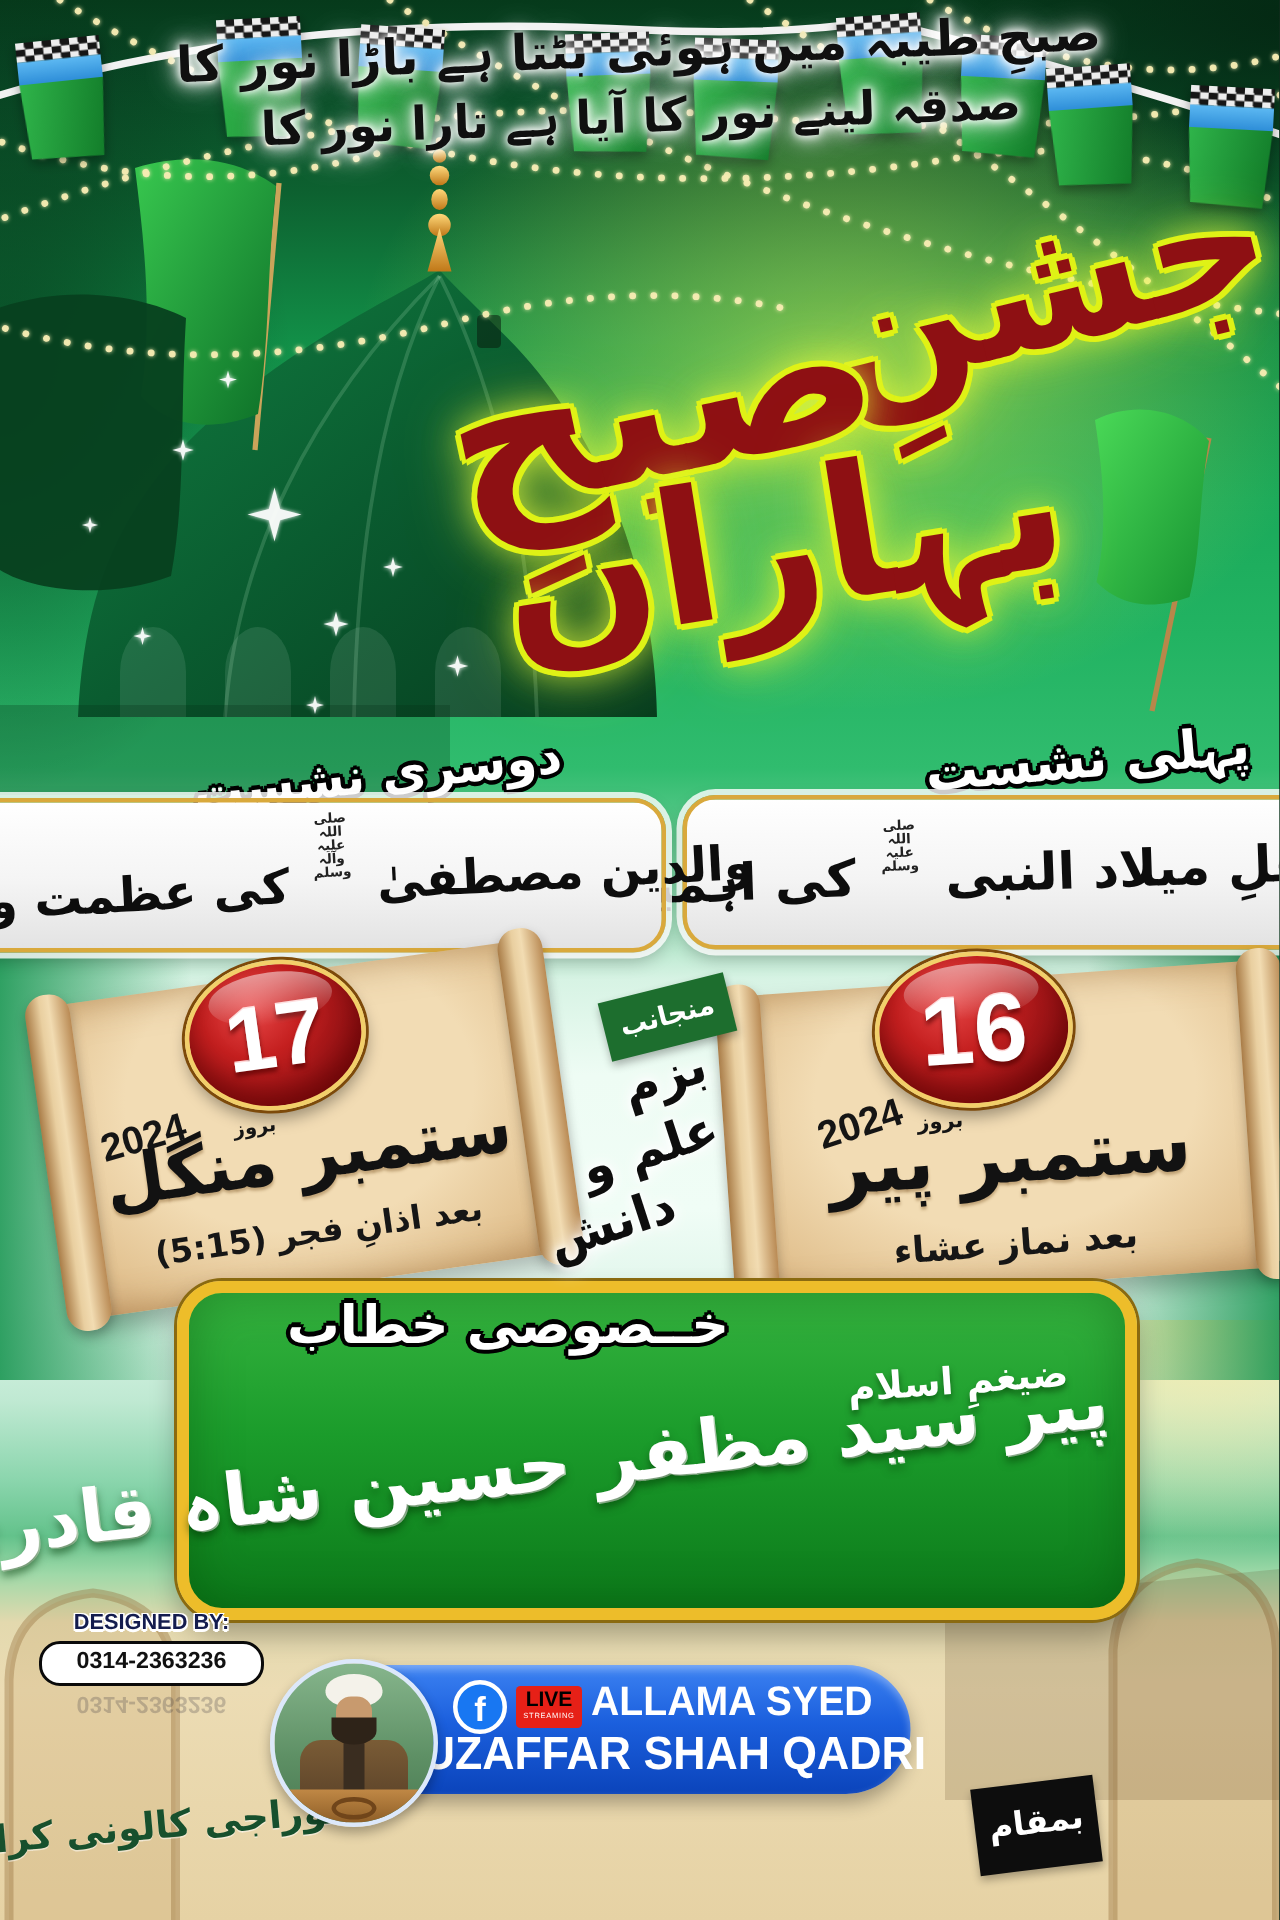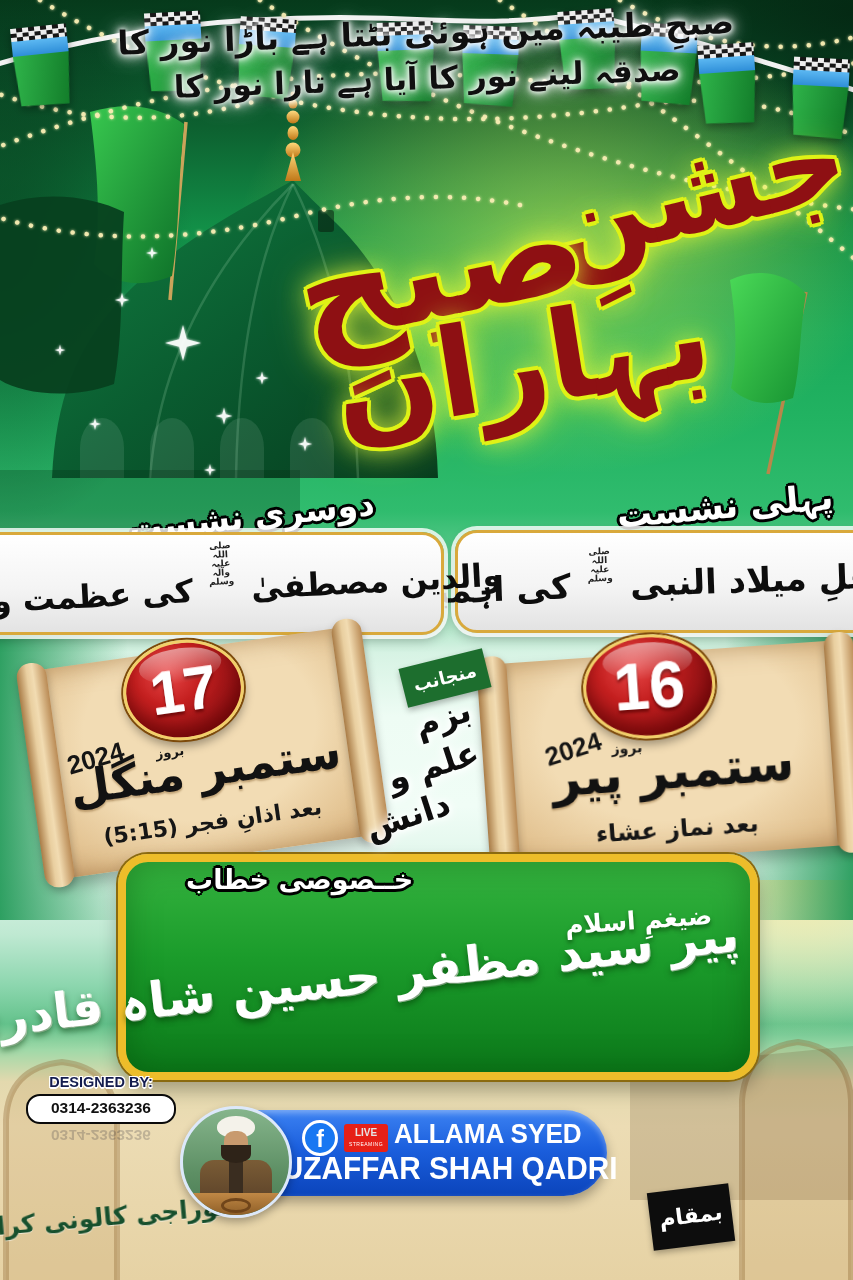--- a/index.html
+++ b/index.html
@@ -63,21 +63,21 @@
   
   .organizer{position:absolute;left:356px;top:650px;width:140px;height:230px;z-index:6;}
   .org-label{position:absolute;left:46px;top:8px;width:86px;height:40px;background:#1d6e2e;transform:rotate(-14deg);
     color:#fff;font-weight:bold;font-size:18px;text-align:center;line-height:40px;direction:rtl;box-shadow:0 3px 6px rgba(0,0,0,.3);}
   .org-word{position:absolute;font-size:33px;font-weight:bold;color:#0d0d0d;direction:rtl;white-space:nowrap;transform:rotate(-18deg);
     text-shadow:0 0 5px #fff,0 0 9px #fff,0 0 14px #fff;}
   
   .green-banner{position:absolute;left:118px;top:854px;width:640px;height:226px;z-index:4;border-radius:30px;
     border:8px solid #edbd2a;background:linear-gradient(180deg,#35b33f 0%,#1b9c2b 45%,#0c7a1a 100%);
     box-shadow:0 0 0 2px #8a6a10,0 10px 18px rgba(0,0,0,.28),inset 0 0 34px rgba(0,60,0,.35);box-sizing:border-box;}
-  .gb-heading{position:absolute;left:60px;width:300px;top:2px;text-align:left;font-size:27px;direction:rtl;white-space:nowrap;}
+  .gb-heading{position:absolute;left:60px;width:300px;top:2px;text-align:right;font-size:35px;direction:rtl;white-space:nowrap;}
   .gb-honorific{position:absolute;right:38px;top:44px;font-size:25px;color:#fff;font-weight:bold;direction:rtl;transform:rotate(-4deg);
     text-shadow:0 3px 4px rgba(0,50,0,.55);white-space:nowrap;}
   .gb-name{position:absolute;left:10px;right:10px;top:78px;text-align:center;font-size:49px;font-weight:bold;color:#fff;direction:rtl;
     white-space:nowrap;transform:rotate(-6.5deg);text-shadow:0 4px 6px rgba(0,50,0,.55),1px 1px 0 #d9f2d9;}
   
   .designer{position:absolute;left:26px;top:1074px;width:150px;z-index:6;text-align:center;}
   .des-label{font-family:"Liberation Sans",sans-serif;font-weight:bold;font-size:14.5px;color:#141c4e;
     text-shadow:-1px -1px 0 #fff,1px -1px 0 #fff,-1px 1px 0 #fff,1px 1px 0 #fff,0 2px 0 #fff;}
   .des-box{margin-top:3px;height:52px;background:#111a4a;border:1px solid #39498e;border-radius:9px;
     box-shadow:inset 0 2px 5px rgba(255,255,255,.2),0 3px 6px rgba(0,0,0,.3);padding-top:3px;box-sizing:border-box;}
@@ -86,21 +86,21 @@
   .des-phone{margin-top:4px;height:26px;background:#fff;border:2px solid #0a0a0a;border-radius:14px;
     font-family:"Liberation Sans",sans-serif;font-weight:bold;font-size:15.5px;color:#111;line-height:23px;}
   .des-reflect{margin-top:2px;transform:scaleY(-1);opacity:.22;font-family:"Liberation Sans",sans-serif;font-weight:bold;font-size:15.5px;color:#223;}
   
   .blue-banner{position:absolute;left:198px;top:1110px;width:409px;height:86px;z-index:5;border-radius:43px;
     background:linear-gradient(180deg,#3c82f2 0%,#1b5fdd 45%,#0b44bb 100%);
     box-shadow:0 6px 12px rgba(0,0,0,.3),inset 0 3px 6px rgba(255,255,255,.35);}
   .fb-icon{position:absolute;left:104px;top:10px;width:36px;height:36px;border-radius:50%;background:#1877f2;border:3px solid #fff;
     box-sizing:border-box;color:#fff;font-family:"Liberation Sans",sans-serif;font-weight:bold;font-size:23px;text-align:center;line-height:32px;}
   .live-badge{position:absolute;left:146px;top:14px;width:44px;height:28px;background:#e62017;border-radius:3px;text-align:center;}
-  .live-main{font-family:"Liberation Sans",sans-serif;font-weight:bold;font-size:10px;color:#e5e5e5;line-height:17px;}
+  .live-main{font-family:"Liberation Sans",sans-serif;font-weight:bold;font-size:14px;color:#000000;line-height:17px;}
   .live-sub{font-family:"Liberation Sans",sans-serif;font-size:5px;letter-spacing:.5px;color:#fff;line-height:6px;}
   .live-l1{position:absolute;left:196px;top:8px;width:205px;font-family:"Liberation Sans",sans-serif;font-weight:bold;font-size:27.5px;color:#fff;transform:scaleX(.95);transform-origin:left;white-space:nowrap;}
   .live-l2{position:absolute;left:52px;top:41px;width:350px;text-align:center;font-family:"Liberation Sans",sans-serif;font-weight:bold;font-size:31px;color:#fff;transform:scaleX(.96);white-space:nowrap;}
   
   .photo{position:absolute;left:180px;top:1106px;width:106px;height:106px;border-radius:50%;z-index:6;overflow:hidden;
     border:3px solid #dce8fa;background:linear-gradient(180deg,#86b58c 0%,#5d8f64 60%,#4a7a52 100%);box-shadow:0 4px 8px rgba(0,0,0,.3);}
   .ph-turban{position:absolute;left:34px;top:7px;width:38px;height:22px;background:#f4f2ea;border-radius:50% 50% 45% 45%;}
   .ph-face{position:absolute;left:41px;top:22px;width:24px;height:23px;background:#c89a6e;border-radius:42%;}
   .ph-beard{position:absolute;left:38px;top:36px;width:30px;height:18px;background:#2e2318;border-radius:0 0 50% 50%;}
   .ph-body{position:absolute;left:17px;top:51px;width:72px;height:38px;background:linear-gradient(#7a5c36,#5f452a);border-radius:14px 14px 0 0;}

